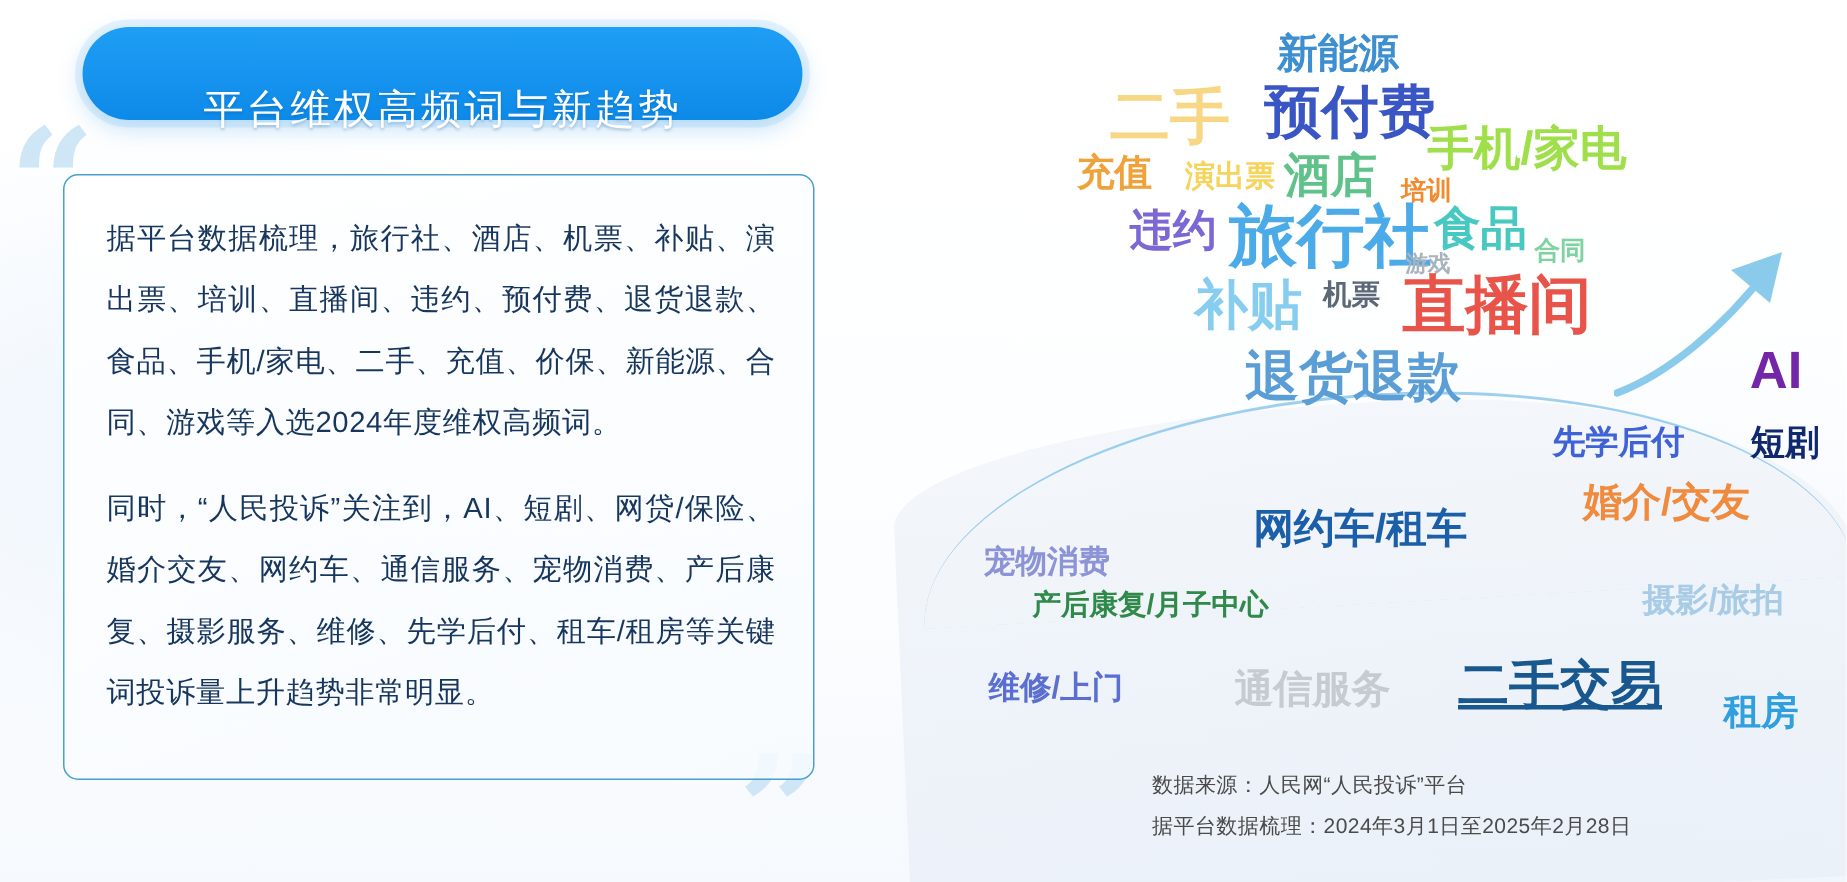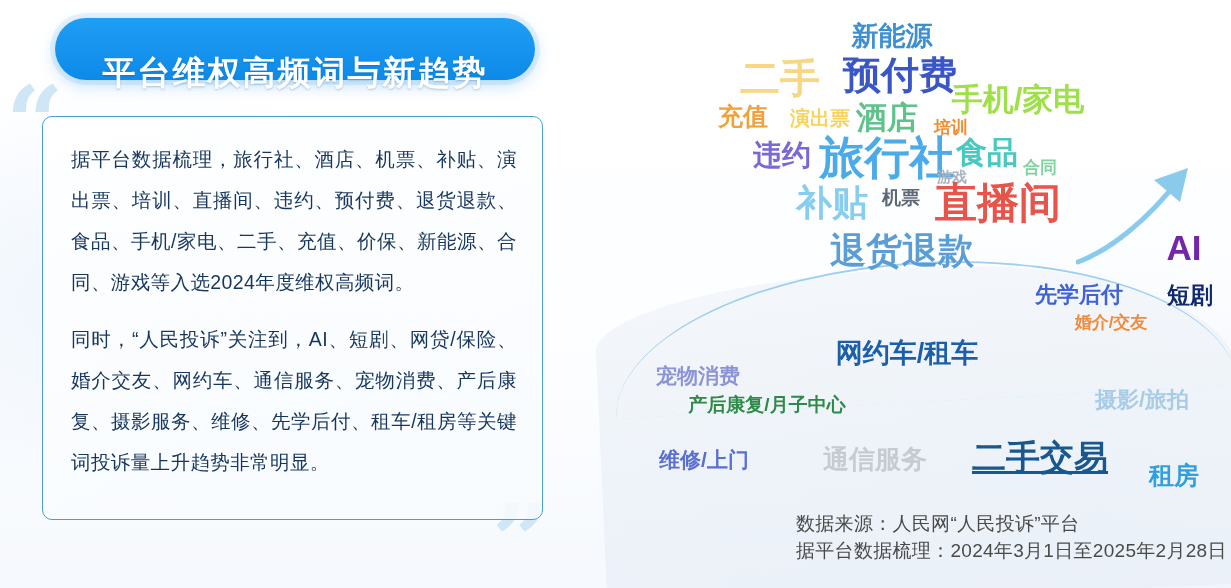--- a/index.html
+++ b/index.html
@@ -43,21 +43,21 @@
 
   #title-pill {
     position:absolute; left:55px; top:18px;
     width:480px; height:62px;
     background:linear-gradient(180deg,#1f9ef5 0%,#0d8ae8 100%);
     border-radius:34px;
     box-shadow:0 5px 16px rgba(24,140,225,.28), 0 0 0 5px rgba(214,235,252,.55);
     display:flex; align-items:center; justify-content:center;
   }
   #title-pill .t {
-    color:#ffffff; font-size:33px; font-weight:bold; letter-spacing:2px;
+    color:#ffffff; font-size:27px; font-weight:normal; letter-spacing:2px;
     text-shadow:0 1px 2px rgba(0,60,120,.25);
     white-space:nowrap;
     margin-top:48px;
   }
 
   .quote-mark {
     position:absolute; color:#cfe6f7; font-weight:bold;
     font-family:"DejaVu Serif","Liberation Serif",serif;
     line-height:1; user-select:none;
   }
@@ -82,23 +82,22 @@
   #cloud { position:absolute; left:600px; top:0; width:631px; height:588px; }
   .w {
     position:absolute; white-space:nowrap; font-weight:bold;
     line-height:1; letter-spacing:0px;
     transform:translate(-50%,-50%);
   }
 
   
   #footer { position:absolute; left:768px; top:510px; width:420px; }
   #footer div {
-    color:#4a4a4a; font-size:19px; line-height:27px; letter-spacing:.3px;
+    color:#4a4a4a; font-size:14px; line-height:27px; letter-spacing:.3px;
     white-space:nowrap;
-    margin-left:28px;
   }
 </style>
 </head>
 <body>
 
 <div id="stage">
 
   <div class="band" id="band-lower"></div>
   <div class="band" id="band-arc"></div>
 
@@ -136,21 +135,21 @@
       <span class="w" style="left: 387px; top: 152px; font-size: 31px; color: rgb(71, 200, 192);">食品</span>
       <span class="w" style="left: 440px; top: 167px; font-size: 17px; color: rgb(126, 211, 160);">合同</span>
       <span class="w" style="left: 352px; top: 176px; font-size: 15px; color: rgb(169, 179, 189);">游戏</span>
       <span class="w" style="left: 232px; top: 203px; font-size: 36px; color: rgb(134, 205, 240);">补贴</span>
       <span class="w" style="left: 301px; top: 197px; font-size: 19px; color: rgb(92, 104, 120);">机票</span>
       <span class="w" style="left: 398px; top: 203px; font-size: 42px; color: rgb(232, 84, 74);">直播间</span>
       <span class="w" style="left: 302px; top: 251px; font-size: 36px; color: rgb(91, 158, 214);">退货退款</span>
       <span class="w" style="left: 584px; top: 247px; font-size: 35px; color: rgb(115, 38, 168);">AI</span>
       <span class="w" style="left: 479px; top: 295px; font-size: 22px; color: rgb(63, 99, 214);">先学后付</span>
       <span class="w" style="left: 590px; top: 295px; font-size: 23px; color: rgb(16, 41, 110);">短剧</span>
-      <span class="w" style="left: 511px; top: 322px; font-size: 17px; color: rgb(240, 138, 60);">婚介/交友</span>
+      <span class="w" style="left: 511px; top: 334px; font-size: 26px; color: rgb(240, 138, 60);">婚介/交友</span>
       <span class="w" style="left: 98px; top: 375px; font-size: 21px; color: rgb(141, 148, 214);">宠物消费</span>
       <span class="w" style="left: 307px; top: 353px; font-size: 27px; color: rgb(27, 95, 168);">网约车/租车</span>
       <span class="w" style="left: 167px; top: 404px; font-size: 19px; color: rgb(47, 138, 74);">产后康复/月子中心</span>
       <span class="w" style="left: 542px; top: 400px; font-size: 22px; color: rgb(168, 203, 230);">摄影/旅拍</span>
       <span class="w" style="left: 104px; top: 459px; font-size: 21px; color: rgb(90, 111, 208);">维修/上门</span>
       <span class="w" style="left: 275px; top: 459px; font-size: 26px; color: rgb(198, 203, 209);">通信服务</span>
       <span class="w" style="left: 440px; top: 457px; font-size: 34px; color: rgb(25, 88, 143); text-decoration: underline;">二手交易</span>
       <span class="w" style="left: 574px; top: 475px; font-size: 25px; color: rgb(47, 159, 224);">租房</span>
     </div>
 

